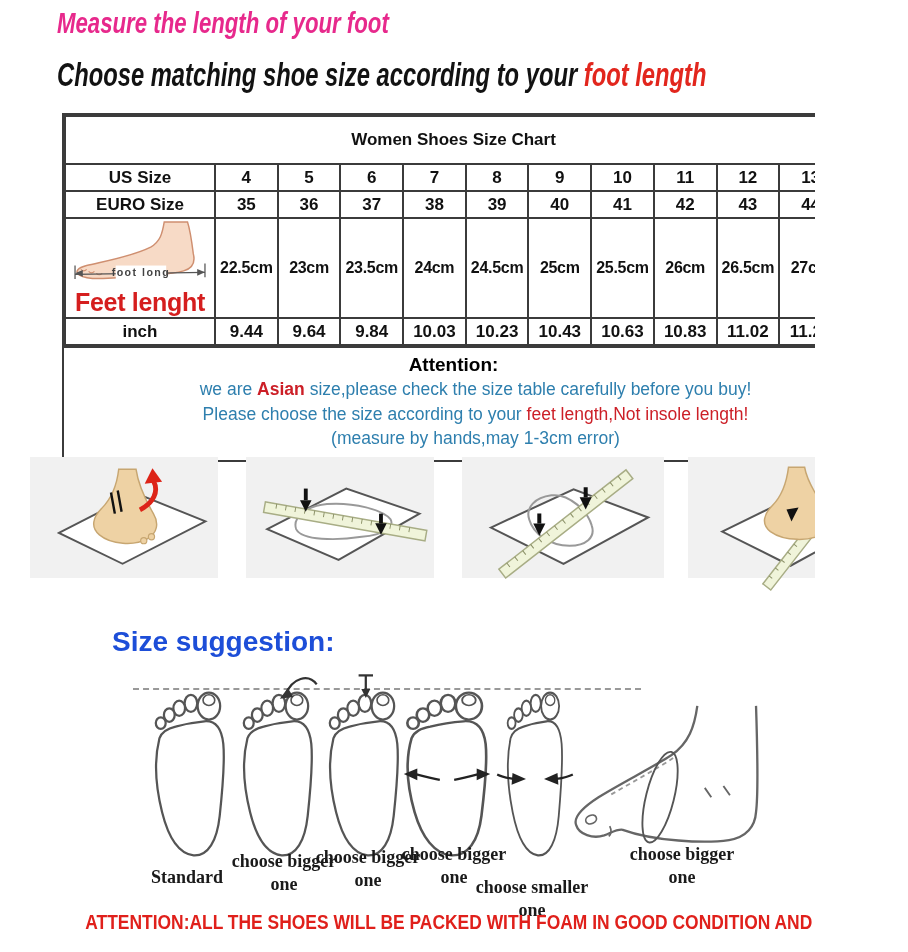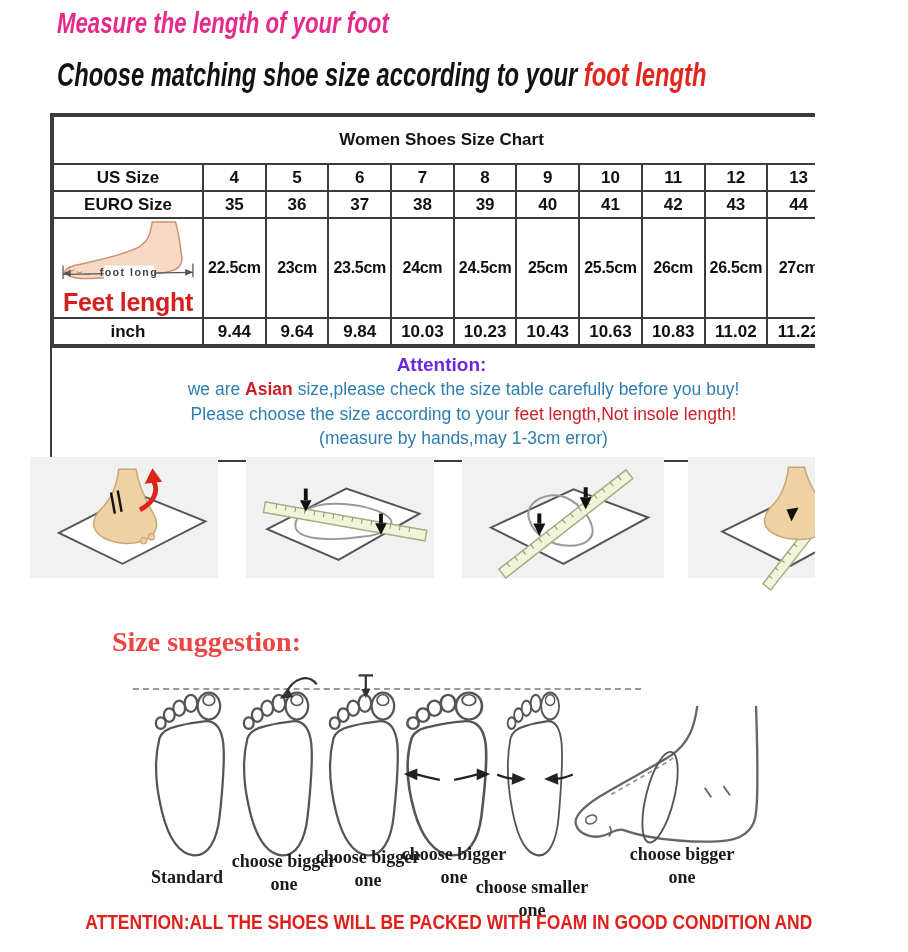--- a/index.html
+++ b/index.html
@@ -7,47 +7,47 @@
           font-family:"Liberation Sans",sans-serif;border-radius:32px;}
 
   
   .title1{position:absolute;left:57px;top:6px;font-size:30px;font-weight:bold;font-style:italic;
           color:#e7298c;white-space:nowrap;transform:scaleX(0.74);transform-origin:0 50%;letter-spacing:0px;}
   .title2{position:absolute;left:57px;top:56px;font-size:33px;font-weight:bold;font-style:italic;
           color:#121212;white-space:nowrap;transform:scaleX(0.72);transform-origin:0 50%;}
   .title2 .red{color:#e2261d;}
 
   
-  .chart-wrap{position:absolute;left:50px;top:113px;width:779px;border:2px solid #3b3b3b;background:#fff;}
+  .chart-wrap{position:absolute;left:62px;top:113px;width:779px;border:2px solid #3b3b3b;background:#fff;}
   table.size{width:100%;border-collapse:collapse;table-layout:fixed;}
   table.size td{border:2px solid #3b3b3b;text-align:center;font-weight:bold;font-size:17px;color:#111;
                 padding:0;overflow:hidden;white-space:nowrap;}
   td.chart-title{font-size:25px;height:46px;border:none;}
   tr.slim td{height:25px;}
   tr.foot-row td{height:88px;font-size:16px;letter-spacing:-0.3px;}
   td.lbl{font-size:17px;}
   .foot-lbl{vertical-align:top;}
   .feet-lenght{color:#d51e1e;font-size:25px;font-weight:bold;margin-top:1px;}
 
   .att-box{border-top:2px solid #3b3b3b;text-align:center;padding:5px 0 9px 0;background:#fff;}
-  .att-head{font-size:19px;font-weight:bold;color:#6d28d9;line-height:24px;}
+  .att-head{font-size:19px;font-weight:bold;color:#000000;line-height:24px;}
   .att-line{font-size:17.5px;color:#2e7fae;line-height:24.5px;padding-left:44px;}
   .att-line .red{color:#cc1f27;}
   .att-line .redbold{color:#cc1f27;font-weight:bold;}
 
   
   .mbox{position:absolute;top:457px;height:121px;background:#f1f1f1;}
   .mbox svg{display:block;width:100%;height:100%;overflow:visible;}
   #m1{left:30px;width:188px;} #m2{left:246px;width:188px;}
   #m3{left:462px;width:202px;} #m4{left:688px;width:196px;}
 
   
   .sug-intro{position:absolute;left:128px;top:601px;font-size:20px;font-weight:bold;color:#111;}
   .sug-head{position:absolute;left:112px;top:626px;font-size:28px;font-weight:bold;
-            font-family:Liberation Serif, serif;color:#ef4444;}
+            font-family:Liberation Sans, sans-serif;color:#1d4ed8;}
   .dash-line{position:absolute;left:133px;top:688px;width:508px;border-top:2px dashed #999;}
 
   .footsvg{position:absolute;top:670px;overflow:visible;}
   .footsvg svg{overflow:visible;display:block;}
   #f1{left:145px;} #f2{left:233px;} #f3{left:319px;} #f4{left:402px;} #f5{left:490px;}
   #f6{left:565px;top:702px;}
 
   .flabel{position:absolute;font-family:"Liberation Serif",serif;font-weight:bold;font-size:18px;
           color:#1a1a1a;text-align:center;line-height:1.25;}
   #fl1{left:127px;top:866px;width:120px;}

